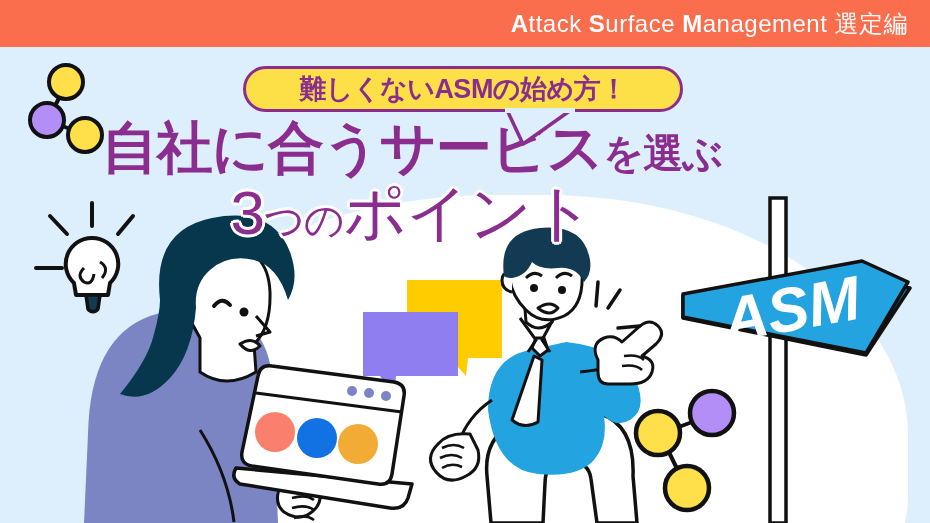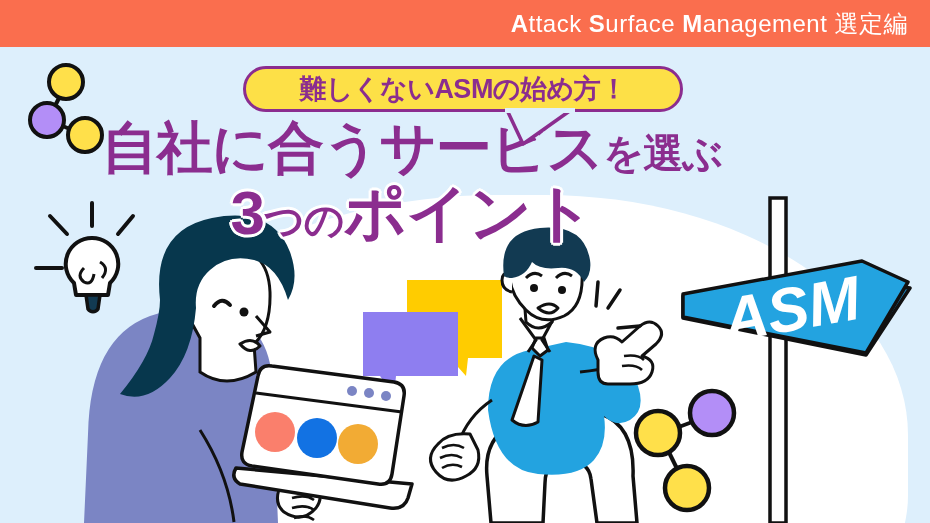--- a/index.html
+++ b/index.html
@@ -58,21 +58,21 @@
   
   .headline { position:absolute; left:0; top:120px; width:824px; z-index:7; text-align:center; }
   .hl-line1 {
     color:#8b2d8f; font-weight:700; font-size:56px; line-height:1.0;
     letter-spacing:-1px; white-space:nowrap;
     text-shadow: 2px 0 0 #ddeffc, -2px 0 0 #ddeffc, 0 2px 0 #ddeffc, 0 -2px 0 #ddeffc;
   }
   .hl-line1 .small { font-size:40px; }
   .hl-line2 {
     margin-top:6px;
-    color:#8b2d8f; font-weight:700; font-size:62px; line-height:1.0;
+    color:#8b2d8f; font-weight:400; font-size:62px; line-height:1.0;
     letter-spacing:-1px; white-space:nowrap;
     text-shadow: 3px 0 0 #fff, -3px 0 0 #fff, 0 3px 0 #fff, 0 -3px 0 #fff,
                  2px 2px 0 #fff, -2px 2px 0 #fff, 2px -2px 0 #fff, -2px -2px 0 #fff;
   }
   .hl-line2 .small { font-size:40px; }
 
   
   .illus { position:absolute; left:0; top:0; width:930px; height:523px; z-index:5; }
 </style>
 </head>

